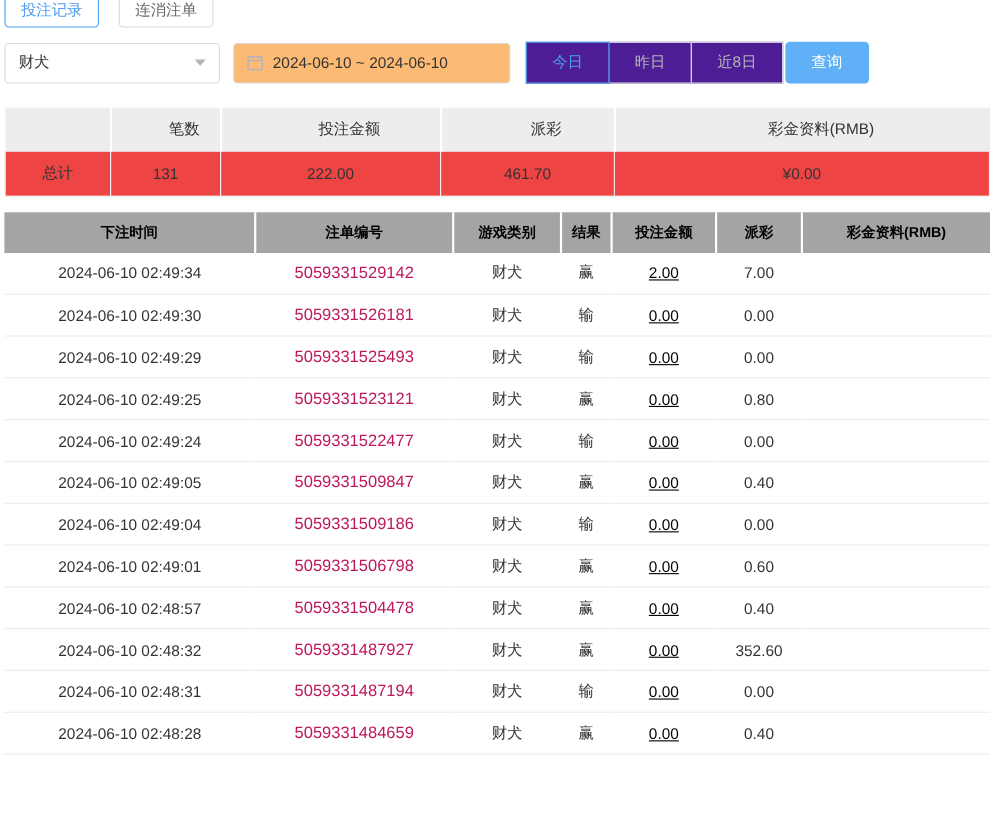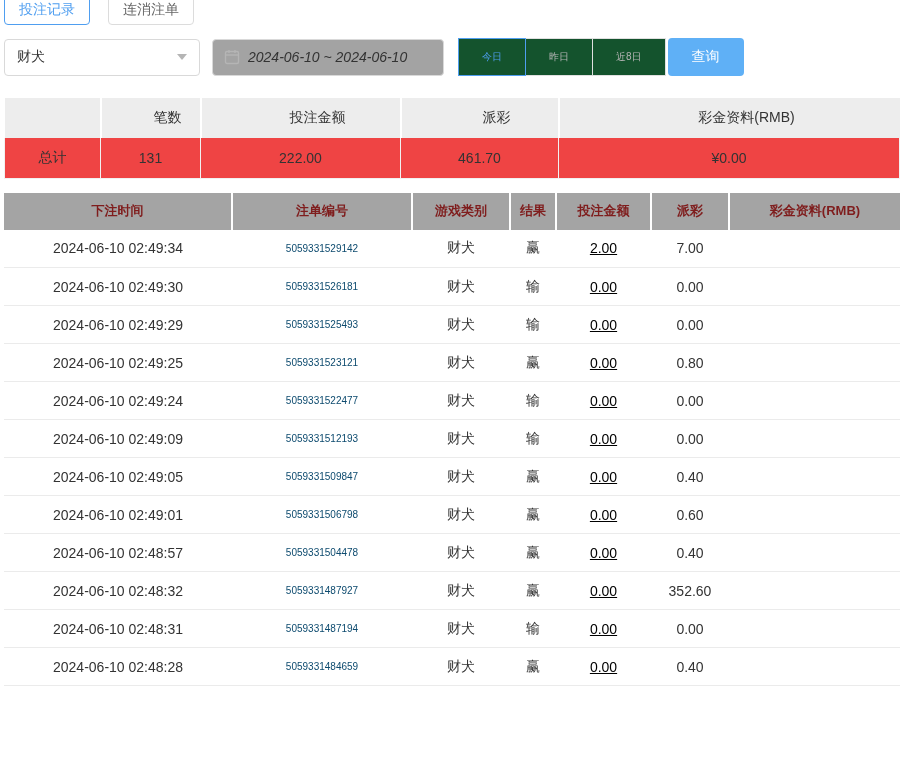--- a/index.html
+++ b/index.html
@@ -30,29 +30,29 @@
   .select-box{
     width:196px;height:37px;border:1px solid var(--border);border-radius:4px;
     display:flex;align-items:center;padding:0 12px;cursor:pointer;background:#fff;
   }
   .caret{
     margin-left:auto;width:0;height:0;
     border-left:5px solid transparent;border-right:5px solid transparent;
     border-top:6px solid #b5b5b5;
   }
   .date-box{
-    width:232px;height:37px;border:1px solid var(--border);border-radius:4px;
+    width:252px;height:37px;border:1px solid var(--border);border-radius:4px;
     display:flex;align-items:center;gap:8px;padding:0 11px;margin-left:12px;
-    cursor:pointer;background:#a3a3a3;font-style:italic;
+    cursor:pointer;background:#fdba74;
   }
   .cal-icon svg{display:block;}
   .quick-group{display:flex;margin-left:14px;}
   .quick-btn{
-    height:38px;padding:0 23px;background:#14532d;border:1px solid #e0e0e0;
-    color:#b5b5b5;font-size:10px;cursor:pointer;font-family:inherit;
+    height:38px;padding:0 23px;background:#4c1d95;border:1px solid #e0e0e0;
+    color:#b5b5b5;font-size:14px;cursor:pointer;font-family:inherit;
   }
   .quick-btn + .quick-btn{margin-left:-1px;}
   .quick-btn.active{border-color:var(--accent);color:var(--accent);position:relative;z-index:1;}
   .search-btn{
     width:76px;height:38px;margin-left:2px;border:none;border-radius:4px;
     background:var(--accent-btn);color:#fff;font-size:14px;cursor:pointer;font-family:inherit;
   }
   
   table{border-collapse:collapse;width:896px;table-layout:fixed;}
   .summary-table{margin-top:22px;}
@@ -61,29 +61,29 @@
     border-right:2px solid #fff;text-align:center;font-size:14px;padding-left:35px;
   }
   .summary-table th:last-child{border-right:none;}
   .summary-table td{
     height:40px;text-align:center;background:#ef4444;
     border:1px solid #f1f1f1;border-top:none;font-size:14px;
   }
   
   .main-table{margin-top:14px;}
   .main-table thead th{
-    background:var(--th-gray);color:#7f1d1d;height:37px;font-size:13px;
+    background:var(--th-gray);color:#000000;height:37px;font-size:13px;
     font-weight:bold;border-right:2px solid #fff;text-align:center;
   }
   .main-table thead th:last-child{border-right:none;}
   .main-table tbody td{
     height:38px;text-align:center;border-bottom:1px solid var(--row-line);
     color:#333;font-size:14px;overflow:hidden;white-space:nowrap;
   }
-  .main-table tbody td.order{color:#0c4a6e;font-size:10px;}
+  .main-table tbody td.order{color:#be185d;font-size:15px;}
   .bet-link{color:#000000;text-decoration:underline;cursor:pointer;}
   
   .c-time{width:228px}.c-order{width:180px}.c-game{width:98px}
   .c-result{width:46px}.c-bet{width:95px}.c-pay{width:78px}
   .s-0{width:96px}.s-1{width:100px}.s-2{width:200px}.s-3{width:158px}
 </style>
 </head>
 <body>
 
 <div class="tabs">
@@ -209,40 +209,40 @@
     <td>2024-06-10 02:49:24</td>
     <td class="order">5059331522477</td>
     <td>财犬</td>
     <td>输</td>
     <td><span class="bet-link">0.00</span></td>
     <td>0.00</td>
     <td></td>
   </tr>
 
 
-  <tr>
-    <td>2024-06-10 02:49:09</td>
-    <td class="order">5059331512193</td>
-    <td>财犬</td>
-    <td>输</td>
-    <td><span class="bet-link">0.00</span></td>
-    <td>0.00</td>
-    <td></td>
-  </tr>
 
   <tr>
     <td>2024-06-10 02:49:05</td>
     <td class="order">5059331509847</td>
     <td>财犬</td>
     <td>赢</td>
     <td><span class="bet-link">0.00</span></td>
     <td>0.40</td>
     <td></td>
   </tr>
 
+  <tr>
+    <td>2024-06-10 02:49:04</td>
+    <td class="order">5059331509186</td>
+    <td>财犬</td>
+    <td>输</td>
+    <td><span class="bet-link">0.00</span></td>
+    <td>0.00</td>
+    <td></td>
+  </tr>
 
   <tr>
     <td>2024-06-10 02:49:01</td>
     <td class="order">5059331506798</td>
     <td>财犬</td>
     <td>赢</td>
     <td><span class="bet-link">0.00</span></td>
     <td>0.60</td>
     <td></td>
   </tr>

